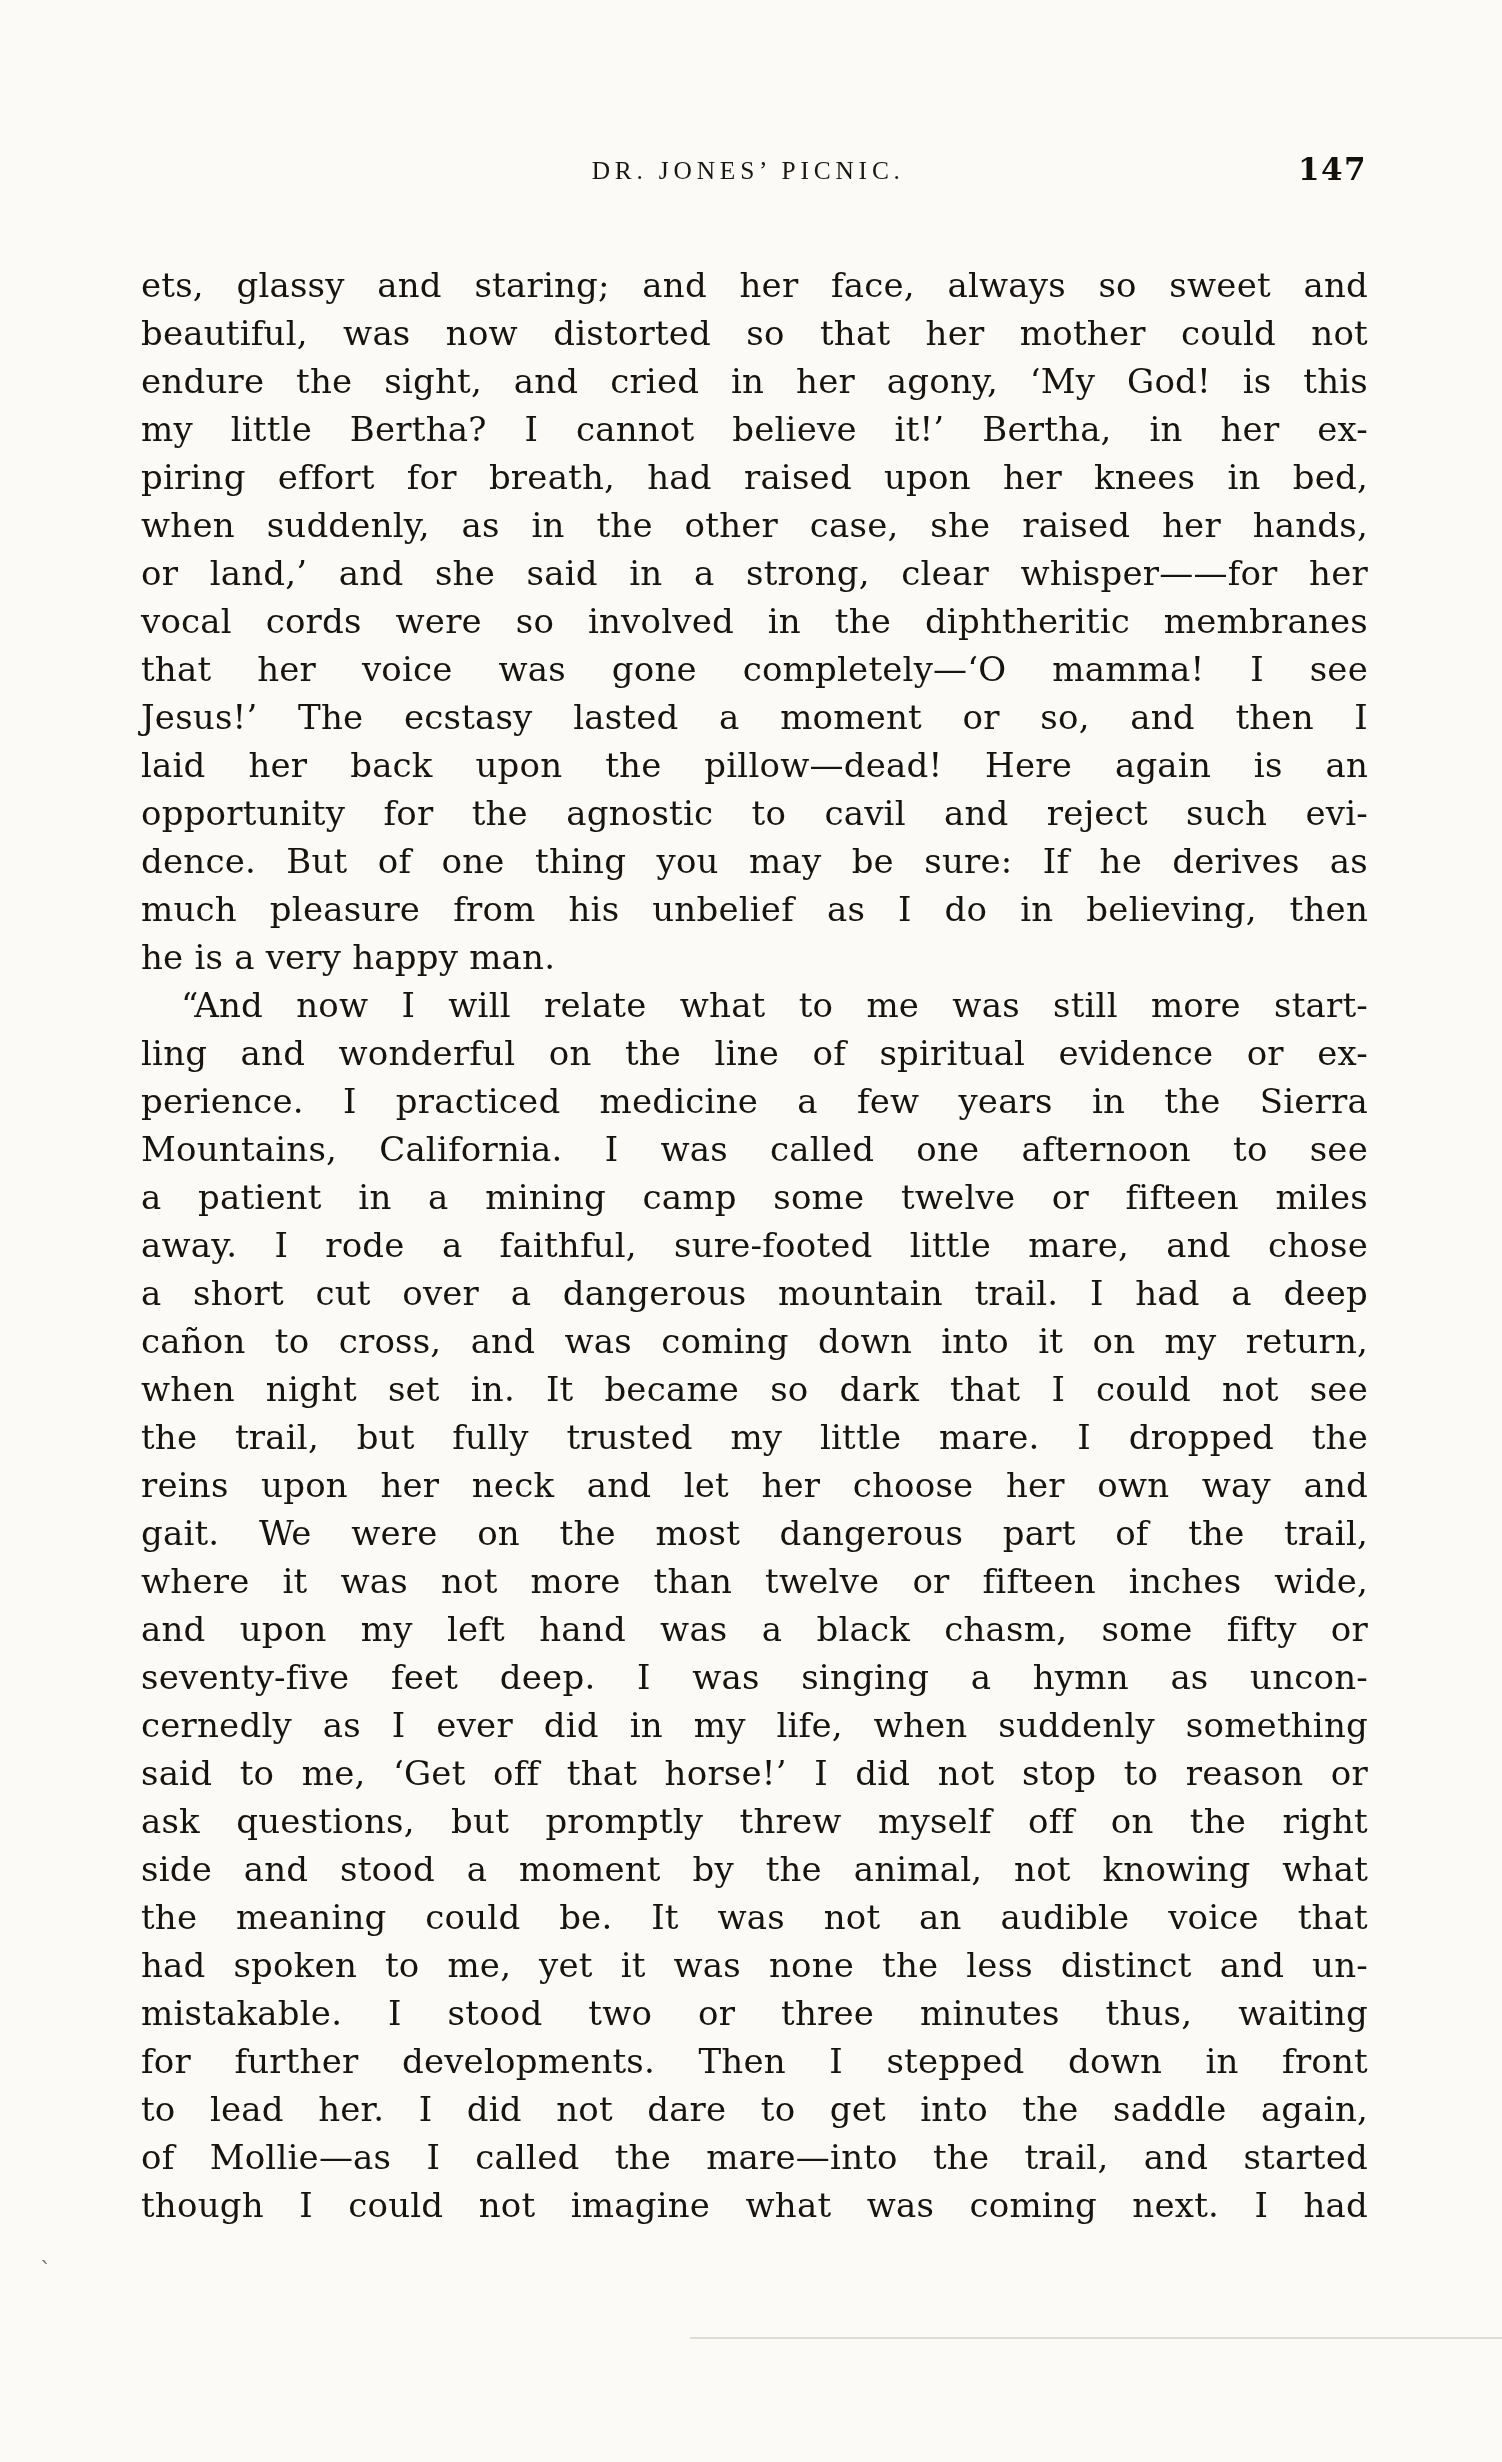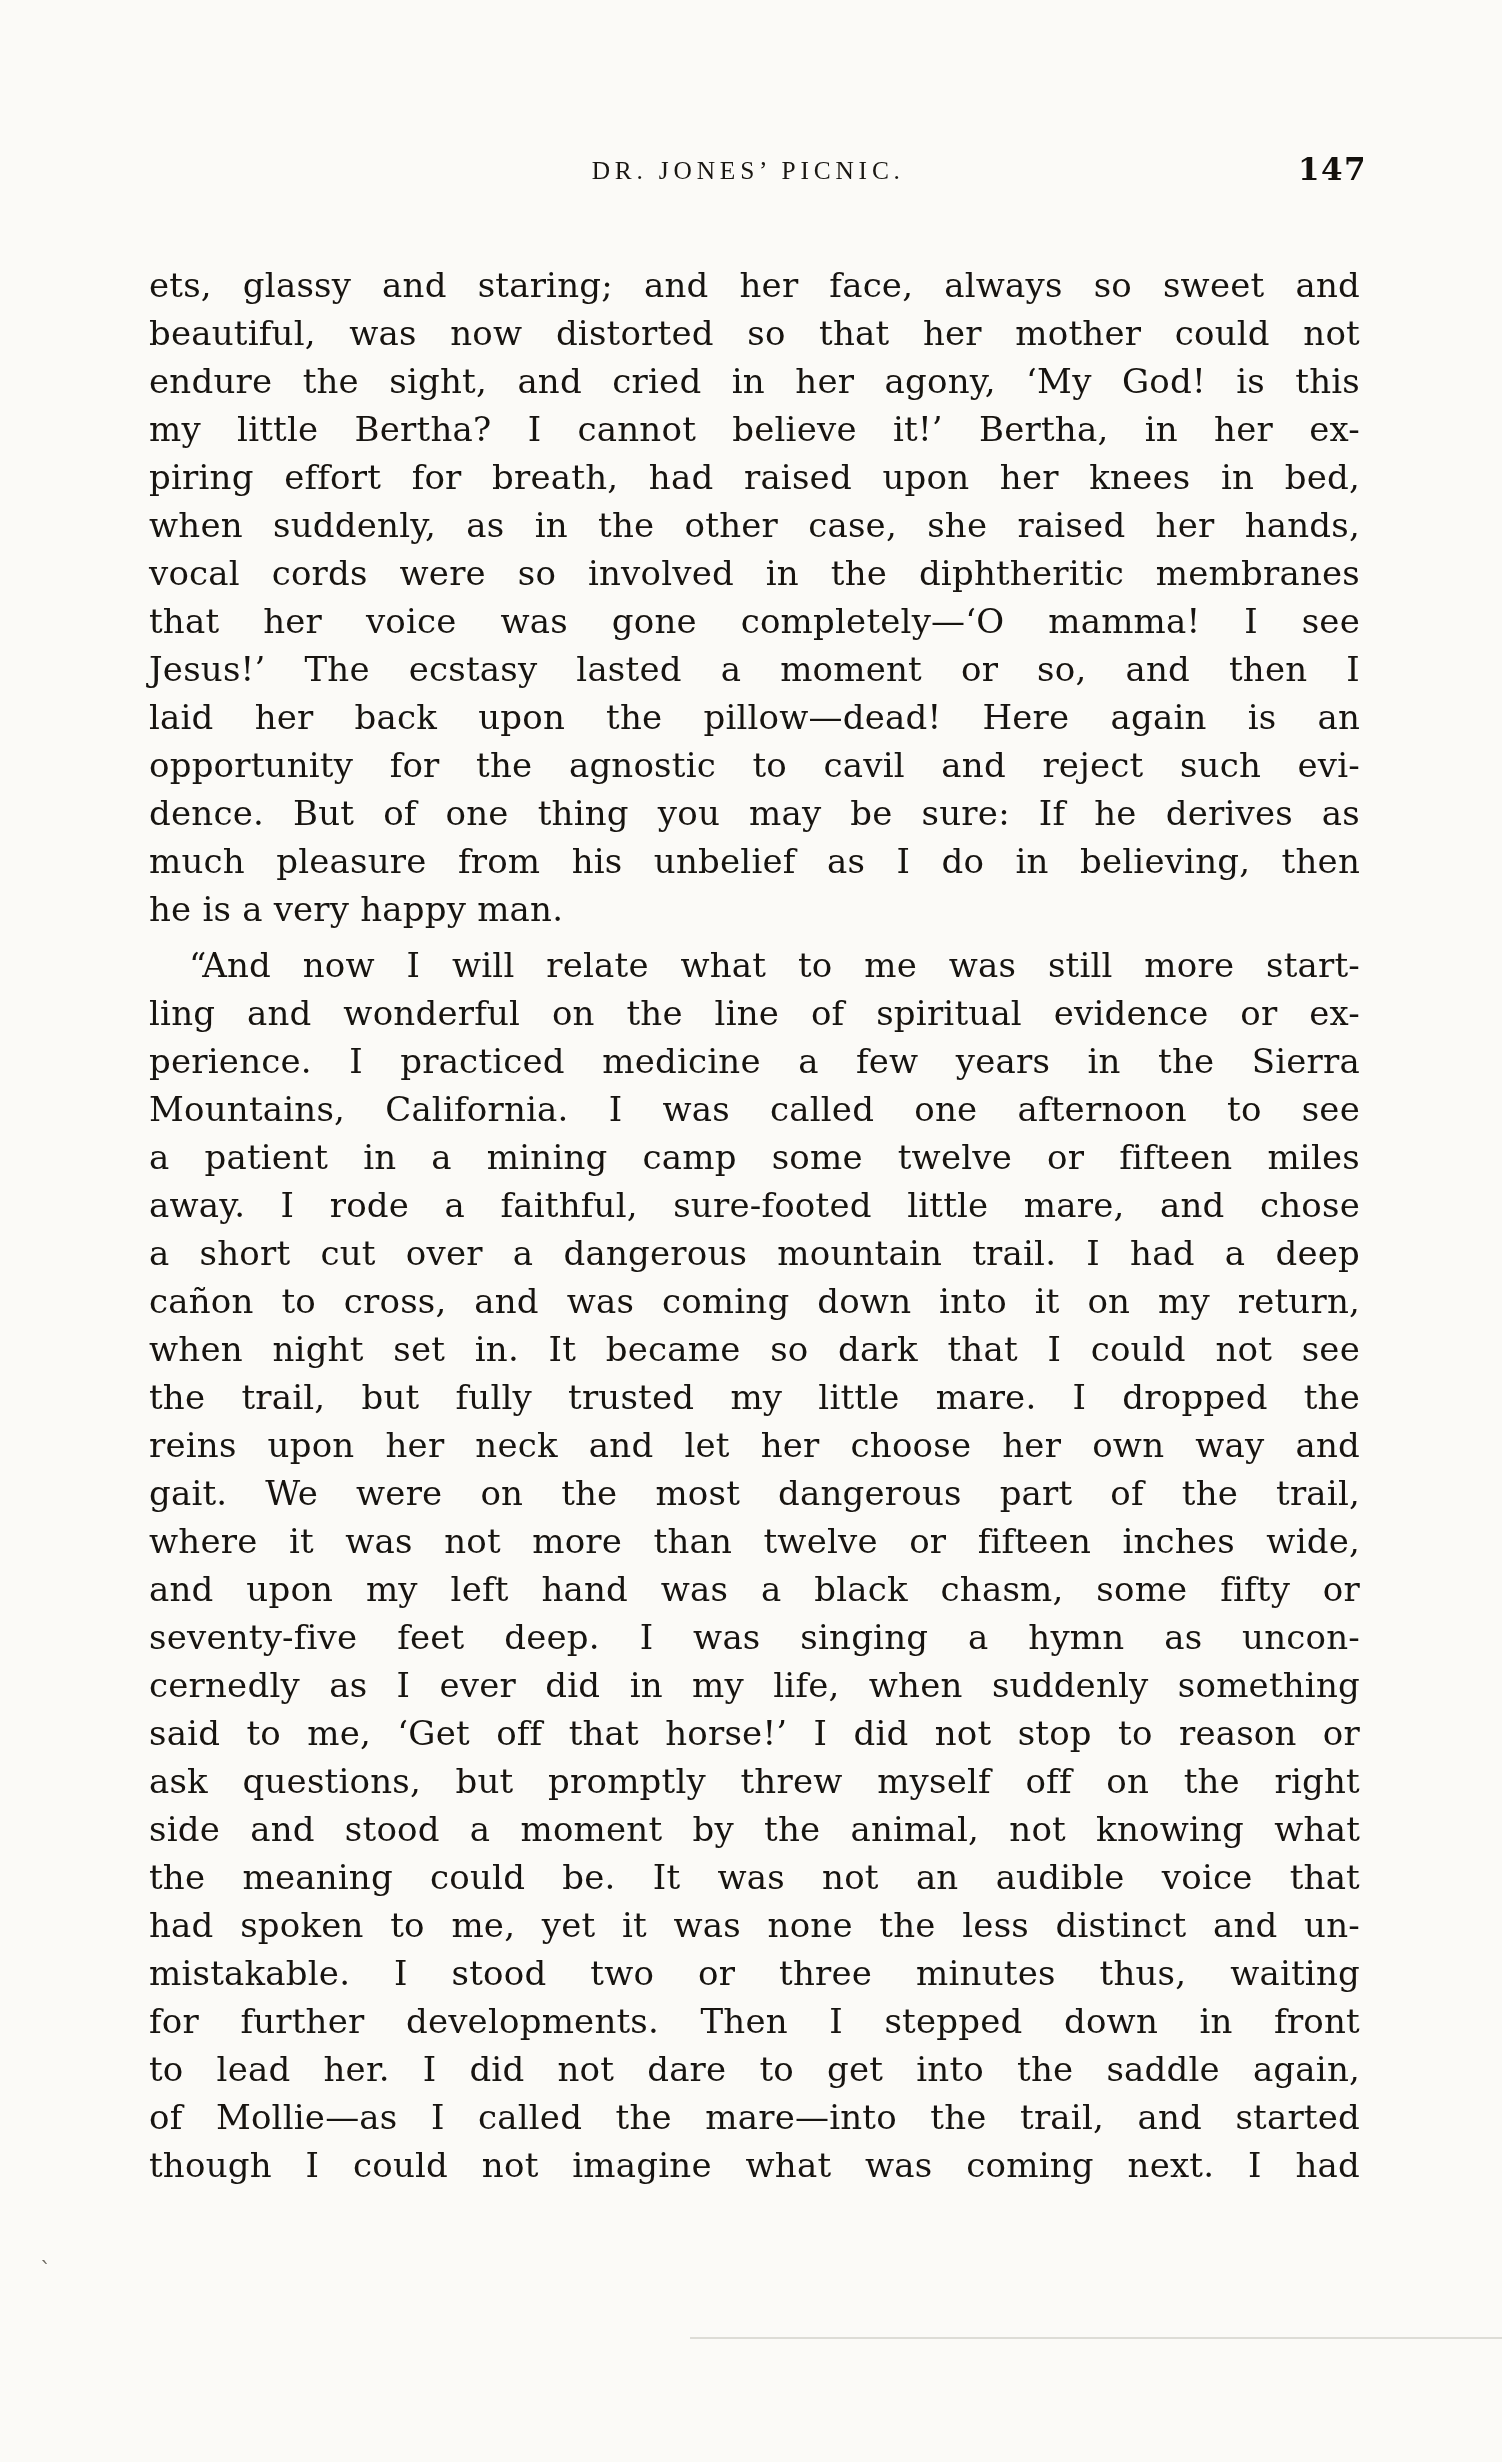--- a/index.html
+++ b/index.html
@@ -48,21 +48,21 @@
     font-weight: bold;
     letter-spacing: 1.4px;
     color: #14110d;
   }
   .text-body {
     margin-top: 66px;
     font-size: 34px;
     line-height: 48px;
   }
   .paragraph {
-    margin: 8px;
+    margin: 0;
   }
   .line {
     text-align: justify;
     text-align-last: justify;
     letter-spacing: 0.2px;
   }
   .line.indent {
     text-indent: 40px;
   }
   .line.no-justify {
@@ -95,20 +95,21 @@
       <span class="page-number">147</span>
     </div>
     <div class="text-body">
         <div class="paragraph">
           <div class="line">ets, glassy and staring; and her face, always so sweet and</div>
           <div class="line">beautiful, was now distorted so that her mother could not</div>
           <div class="line">endure the sight, and cried in her agony, ‘My God! is this</div>
           <div class="line">my little Bertha?  I cannot believe it!’  Bertha, in her ex-</div>
           <div class="line">piring effort for breath, had raised upon her knees in bed,</div>
           <div class="line">when suddenly, as in the other case, she raised her hands,</div>
+          <div class="line">or land,’ and she said in a strong, clear whisper——for her</div>
           <div class="line">vocal cords were so involved in the diphtheritic membranes</div>
           <div class="line">that her voice was gone completely—‘O mamma! I see</div>
           <div class="line">Jesus!’  The ecstasy lasted a moment or so, and then I</div>
           <div class="line">laid her back upon the pillow—dead!  Here again is an</div>
           <div class="line">opportunity for the agnostic to cavil and reject such evi-</div>
           <div class="line">dence.  But of one thing you may be sure: If he derives as</div>
           <div class="line">much pleasure from his unbelief as I do in believing, then</div>
           <div class="line no-justify">he is a very happy man.</div>
         </div>
         <div class="paragraph">

